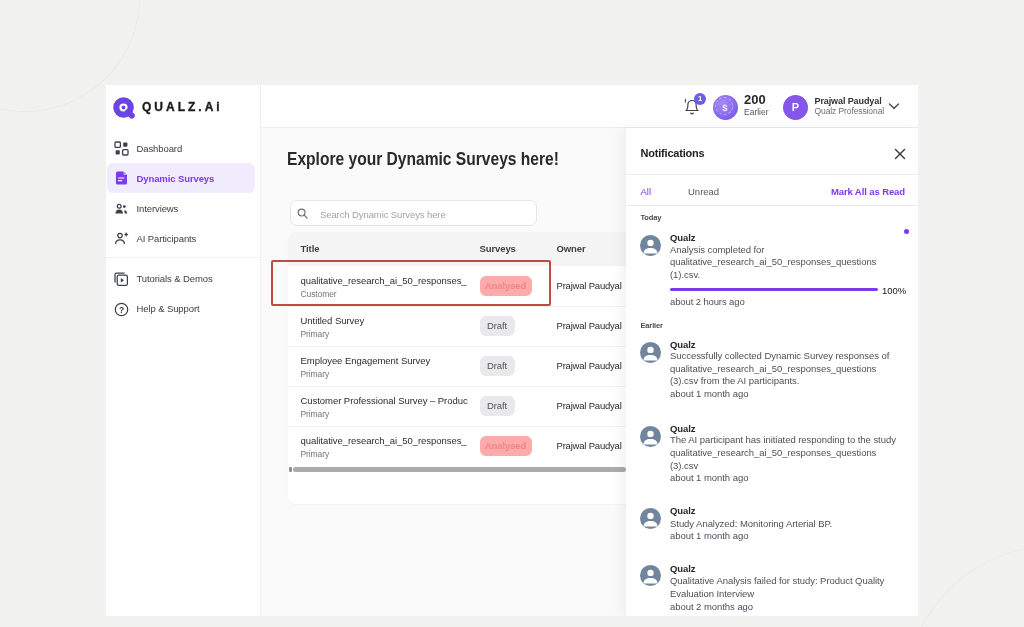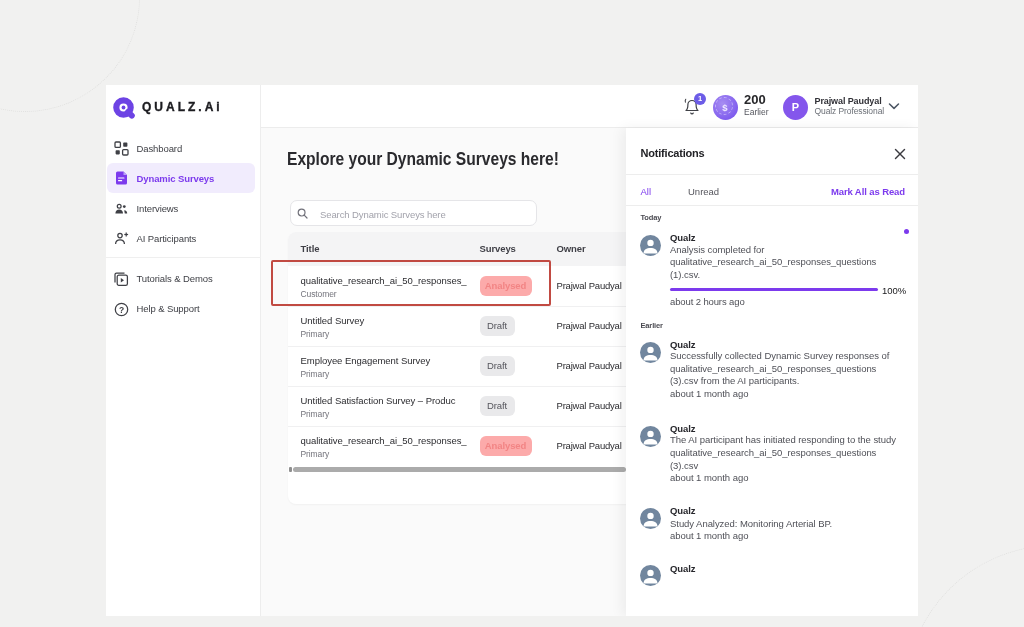--- a/index.html
+++ b/index.html
@@ -150,21 +150,21 @@
         <div class="badge b-gray" style="top:84px;">Draft</div>
         <div class="row-owner" style="top:88.5px;">Prajwal Paudyal</div>
 
         <div class="sep" style="top:114px;"></div>
         <div class="row-title" style="top:123px;">Employee Engagement Survey</div>
         <div class="row-sub" style="top:137px;">Primary</div>
         <div class="badge b-gray" style="top:124px;">Draft</div>
         <div class="row-owner" style="top:128.5px;">Prajwal Paudyal</div>
 
         <div class="sep" style="top:154px;"></div>
-        <div class="row-title" style="top:163px;">Untitled Satisfaction Survey – Produc</div>
+        <div class="row-title" style="top:163px;">Customer Professional Survey – Produc</div>
         <div class="row-sub" style="top:177px;">Primary</div>
         <div class="badge b-gray" style="top:164px;">Draft</div>
         <div class="row-owner" style="top:168.5px;">Prajwal Paudyal</div>
 
         <div class="sep" style="top:194px;"></div>
         <div class="row-title" style="top:203px;">qualitative_research_ai_50_responses_</div>
         <div class="row-sub" style="top:217px;">Primary</div>
         <div class="badge b-red" style="top:204px;">Analysed</div>
         <div class="row-owner" style="top:208.5px;">Prajwal Paudyal</div>
 
@@ -231,15 +231,16 @@
       <div class="nname" style="left:44.5px; top:378.8px;">Qualz</div>
       <div class="nbody" style="left:44.5px; top:390px;">Study Analyzed: Monitoring Arterial BP.<br>about 1 month ago</div>
 
       <div class="avatar20" style="left:14.5px; top:437.7px;">
         <svg width="21" height="21" viewBox="0 0 21 21">
           <circle cx="10.5" cy="7.9" r="3.2" fill="#fff"></circle>
           <path d="M3.5 18.5 c0-3.6 3.1-5.4 7-5.4 s7 1.8 7 5.4 z" fill="#fff"></path>
         </svg>
       </div>
       <div class="nname" style="left:44.5px; top:436.5px;">Qualz</div>
+      <div class="nbody" style="left:44.5px; top:447.7px;">Qualitative Analysis failed for study: Product Quality<br>Evaluation Interview<br>about 2 months ago</div>
 
     </div>
   </div>
 
 </body></html>

